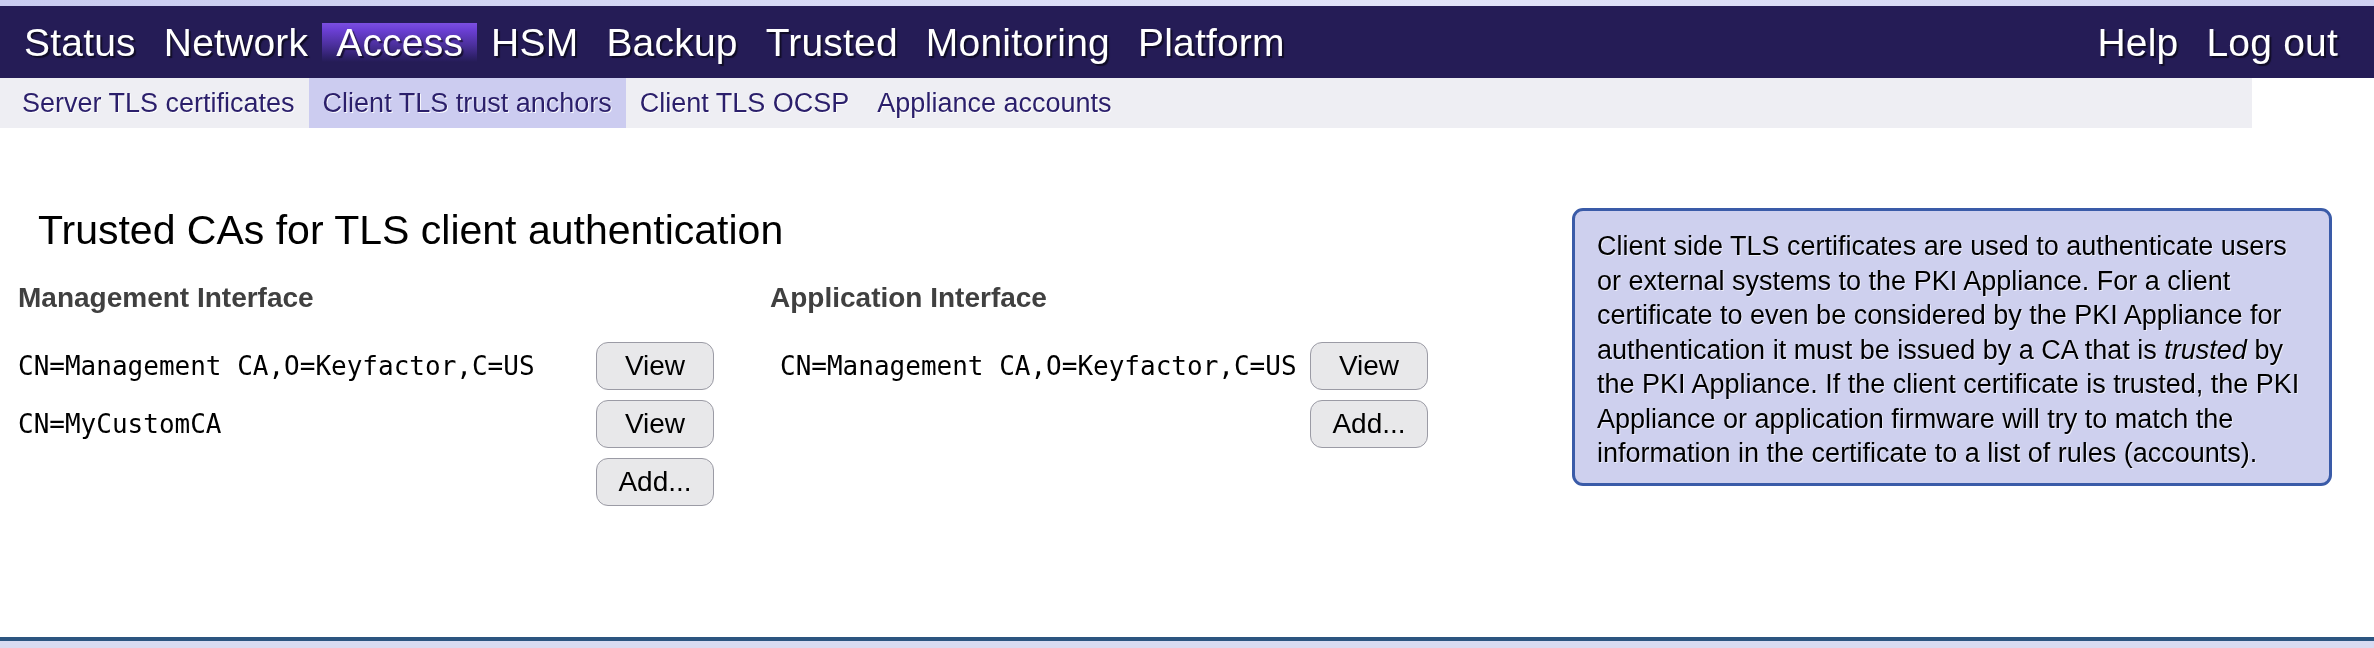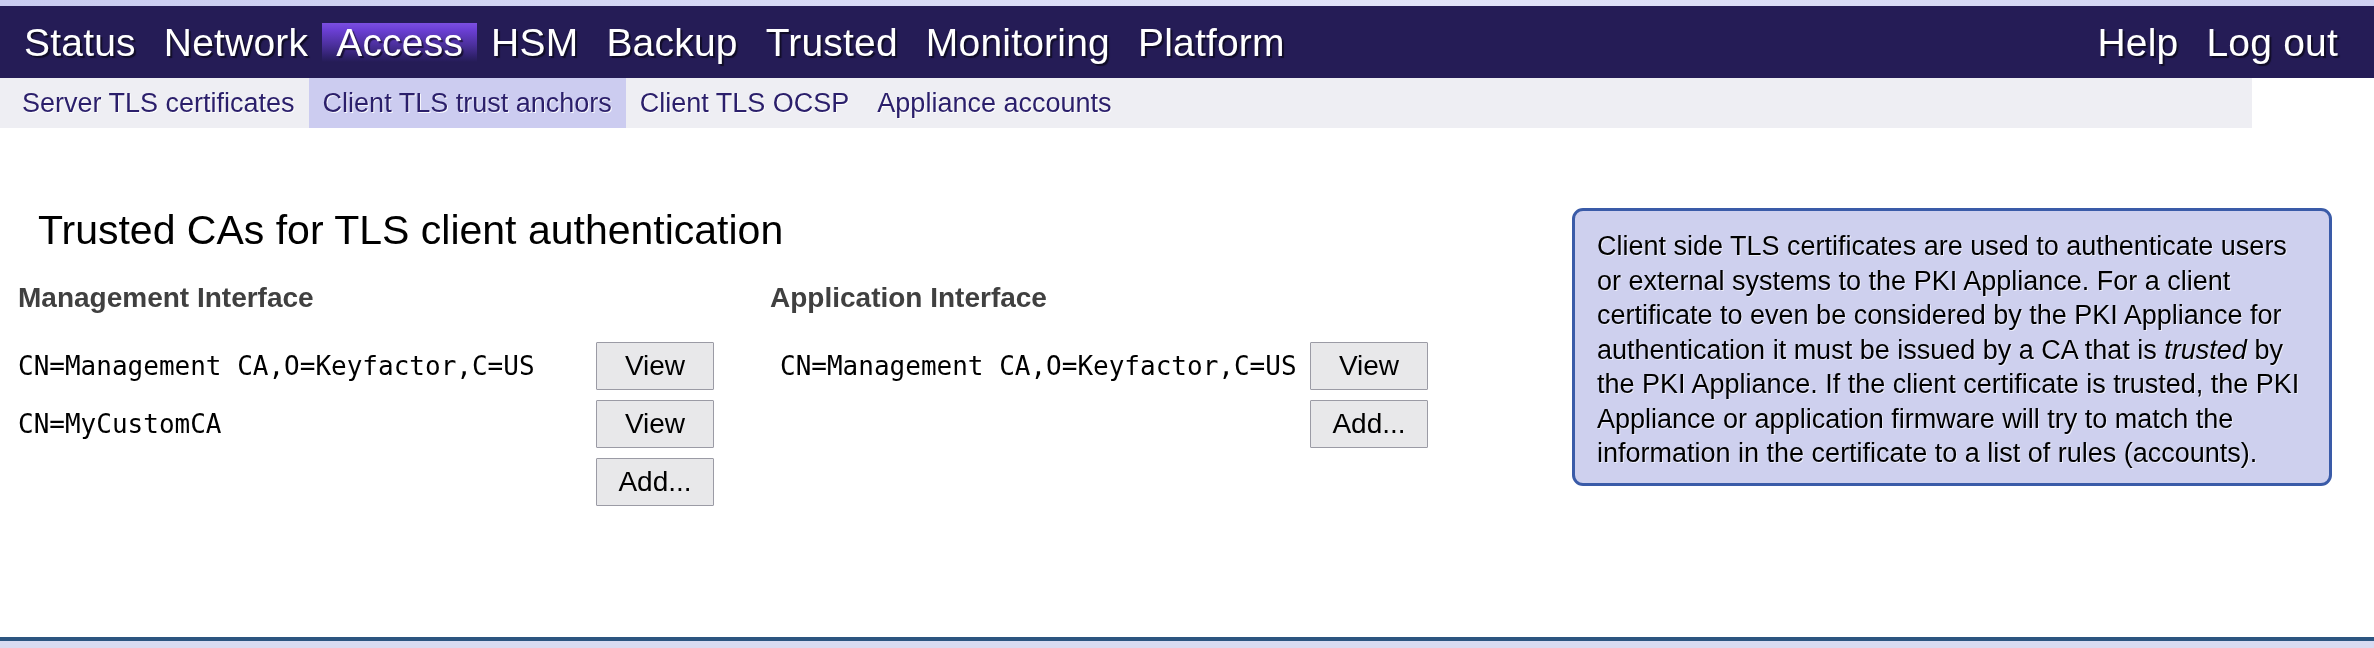--- a/index.html
+++ b/index.html
@@ -150,21 +150,21 @@
   .col-app  .ca-name { width: 540px; padding-left: 10px; box-sizing: border-box; }
 
   .btn {
     display: inline-flex;
     align-items: center;
     justify-content: center;
     width: 118px;
     height: 48px;
     background: #e8e8ea;
     border: 1px solid #9b9ba5;
-    border-radius: 1px;
+    border-radius: 12px;
     font-family: "Liberation Sans", sans-serif;
     font-size: 28px;
     color: #000000;
     cursor: pointer;
     user-select: none;
     box-sizing: border-box;
     padding: 0;
     line-height: 1;
   }
 

